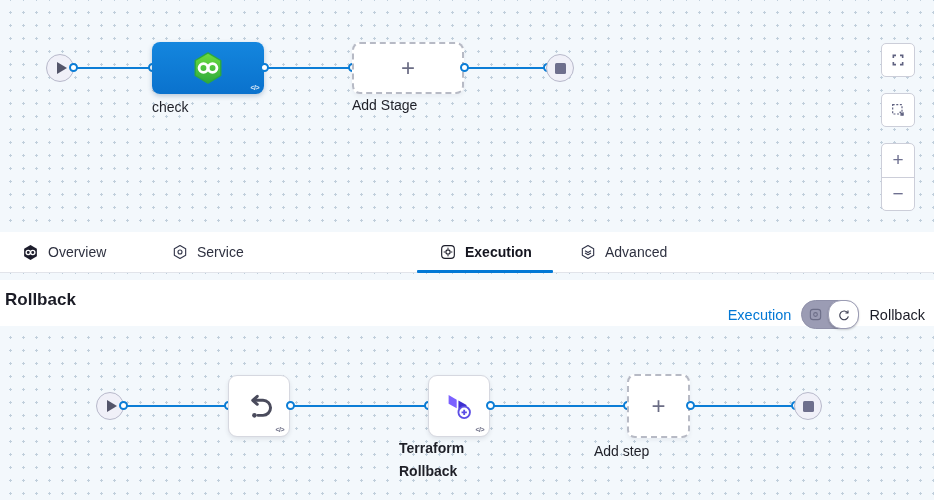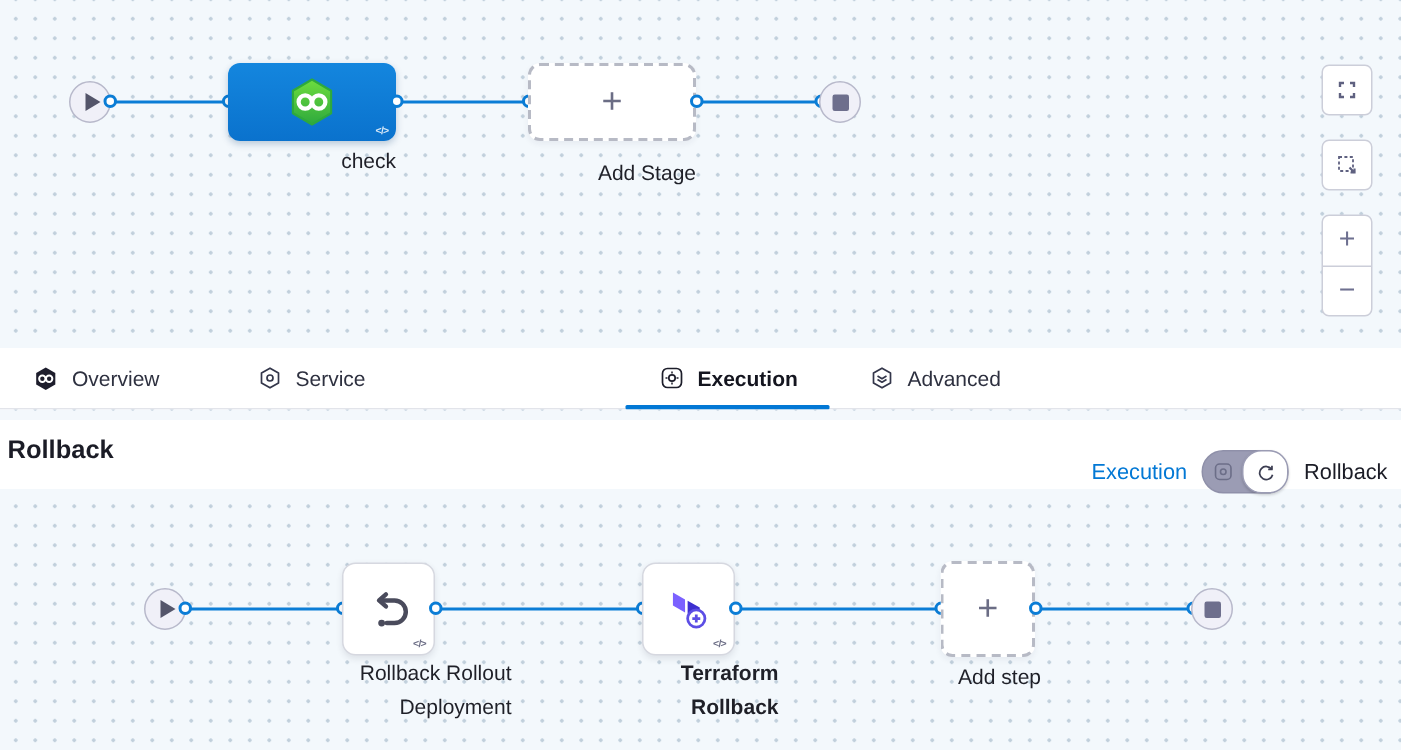--- a/index.html
+++ b/index.html
@@ -38,21 +38,21 @@
   .dashed-box { position:absolute; background:#fff; border:2px dashed #b7bac5;
     border-radius:8px; display:flex; align-items:center; justify-content:center;
     box-shadow:0 2px 4px rgba(40,41,61,.06); cursor:pointer; }
   .add-stage { left:352px; top:42px; width:112px; height:52px; }
   .add-step  { left:627px; top:101px; width:63px; height:64px; }
   .plus-glyph { font-size:24px; line-height:1; color:#6b6d85; font-weight:300; }
   .step-box { position:absolute; width:62px; height:62px; background:#fff;
     border:1px solid #d6d8e0; border-radius:9px; display:flex; align-items:center;
     justify-content:center; box-shadow:0 2px 4px rgba(40,41,61,.10); cursor:pointer; }
   .step-box .code-glyph { color:#6b6d85; }
-  .node-label { position:absolute; text-align:right; font-size:14px; color:#1f2028; }
+  .node-label { position:absolute; text-align:left; font-size:14px; color:#1f2028; }
 
   
   .ctl-btn { position:absolute; left:881px; width:34px; height:34px; background:#fff;
     border:1px solid #ccced9; border-radius:5px; display:flex; align-items:center;
     justify-content:center; color:#5f6180; cursor:pointer; }
   .ctl-group { position:absolute; left:881px; top:143px; width:34px; height:68px;
     background:#fff; border:1px solid #ccced9; border-radius:5px; display:flex;
     flex-direction:column; }
   .ctl-group .half { flex:1; display:flex; align-items:center; justify-content:center;
     font-size:19px; color:#6e7090; cursor:pointer; }
@@ -114,21 +114,21 @@
     </div>
     <div class="node-label" style="left:152px; top:99px; width:112px;">check</div>
 
     <div class="link" style="left:264px; top:67px; width:88px;"></div>
     <span class="port" style="left:260px; top:63px;"></span>
     <span class="port" style="left:348px; top:63px;"></span>
 
     <div class="dashed-box add-stage">
       <span class="plus-glyph">+</span>
     </div>
-    <div class="node-label" style="left:352px; top:107px; width:112px;">Add Stage</div>
+    <div class="node-label" style="left:352px; top:97px; width:112px;">Add Stage</div>
 
     <div class="link" style="left:464px; top:67px; width:83px;"></div>
     <span class="port" style="left:460px; top:63px;"></span>
     <span class="port" style="left:543px; top:63px;"></span>
 
     <div class="term-node" style="left:546px; top:54px;">
       <span class="stop-sq"></span>
     </div>
 
     <div class="ctl-btn" style="top:43px;">
@@ -228,24 +228,20 @@
     <span class="port" style="left:224px; top:128px;"></span>
 
     <div class="step-box" style="left:228px; top:102px;">
       <svg width="32" height="32" viewBox="0 0 28 28" fill="none" stroke="#4a4b5c" stroke-width="2.6">
         <path d="M12.5 5.5 L8.5 9 L12.5 12.5" stroke-linejoin="round" stroke-linecap="round"></path>
         <path d="M9.5 9 H17.5 A6.6 6.6 0 0 1 17.5 22.2 H13" stroke-linecap="round"></path>
         <circle cx="10" cy="22.2" r="2" fill="#4a4b5c" stroke="none"></circle>
       </svg>
       <span class="code-glyph">&lt;/&gt;</span>
     </div>
-    <div class="node-label" style="left:177px; top:164px; width:164px; line-height:23px;">
-      <span style="display:block">Rollback Rollout</span>
-      <span style="display:block">Deployment</span>
-    </div>
 
     <div class="link" style="left:290px; top:132px; width:138px;"></div>
     <span class="port" style="left:286px; top:128px;"></span>
     <span class="port" style="left:424px; top:128px;"></span>
 
     <div class="step-box" style="left:428px; top:102px;">
       <svg width="30" height="30" viewBox="0 0 26 26">
         <polygon points="4,3.5 11,7.5 11,15 4,11" fill="#7b61ff"></polygon>
         <polygon points="12.5,8.2 19.5,12.2 19.5,19.7 12.5,15.7" fill="#3d2fd0"></polygon>
         <circle cx="17.5" cy="18.5" r="5" fill="#fff" stroke="#5c4ee5" stroke-width="1.6"></circle>

